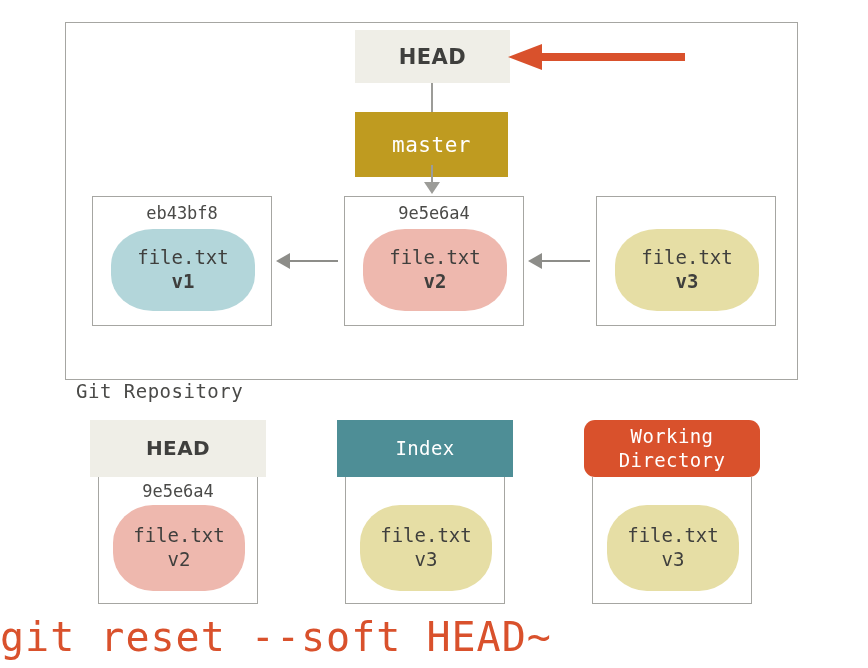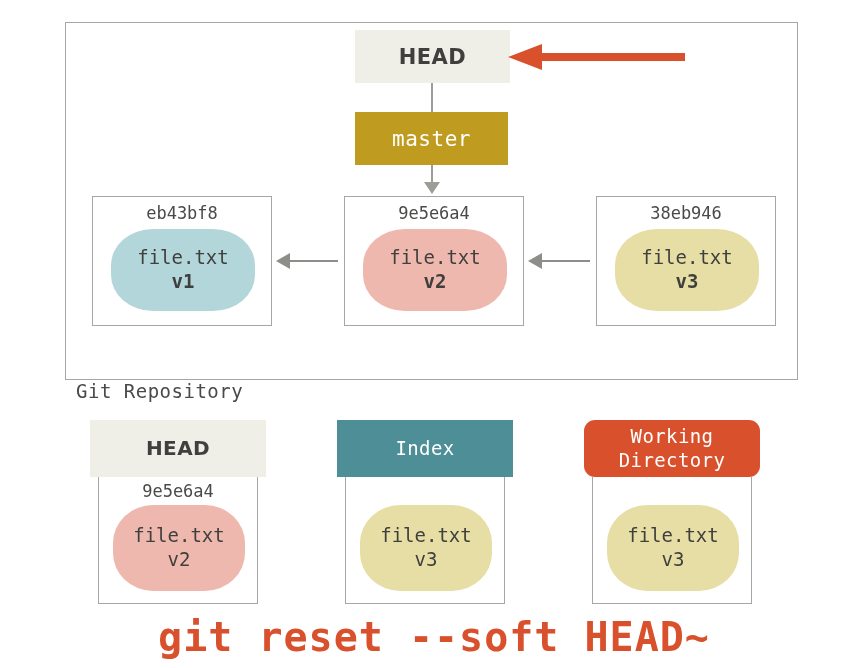--- a/index.html
+++ b/index.html
@@ -55,21 +55,21 @@
     color: #3f3f3d;
     letter-spacing: 0.5px;
   }
 
   
   #master-box {
     position: absolute;
     left: 355px;
     top: 112px;
     width: 153px;
-    height: 53px;
+    height: 65px;
     background: #bf9b20;
     display: flex;
     align-items: center;
     justify-content: center;
     font-size: 21px;
     color: #ffffff;
     letter-spacing: 0.5px;
   }
 
   
@@ -249,25 +249,24 @@
   }
   #panel-1 .panel-header { background: #4e8e96; color: #ffffff; }
   #panel-2 .panel-header { background: #d9512c; color: #ffffff; border-radius: 11px; }
 
   
   #caption {
     position: absolute;
     left: 0;
     right: 0;
     top: 614px;
-    text-align: center;
+    text-align: left;
     font-size: 40px;
     color: #d9512c;
     letter-spacing: 1px;
-    font-weight: bold;
   }
 </style>
 </head>
 <body>
 
 <div id="repo-frame"></div>
 
 <div id="repo-label">Git Repository</div>
 
 <div id="head-box">HEAD</div>
@@ -297,21 +296,20 @@
 
 <div class="commit-box" id="commit-1">
   <div class="commit-hash">9e5e6a4</div>
   <div class="blob" style="background: rgb(238, 184, 174);">
     <span>file.txt</span>
     <span class="bl2">v2</span>
   </div>
 </div>
 
 <div class="commit-box" id="commit-2">
-  <div class="commit-hash">38eb946</div>
   <div class="blob" style="background: rgb(230, 222, 165);">
     <span>file.txt</span>
     <span class="bl2">v3</span>
   </div>
 </div>
 
 <div class="panel" id="panel-0">
   <div class="panel-header" style="white-space: pre-line;">HEAD</div>
   <div class="panel-body">
     <div class="panel-hash">9e5e6a4</div>

